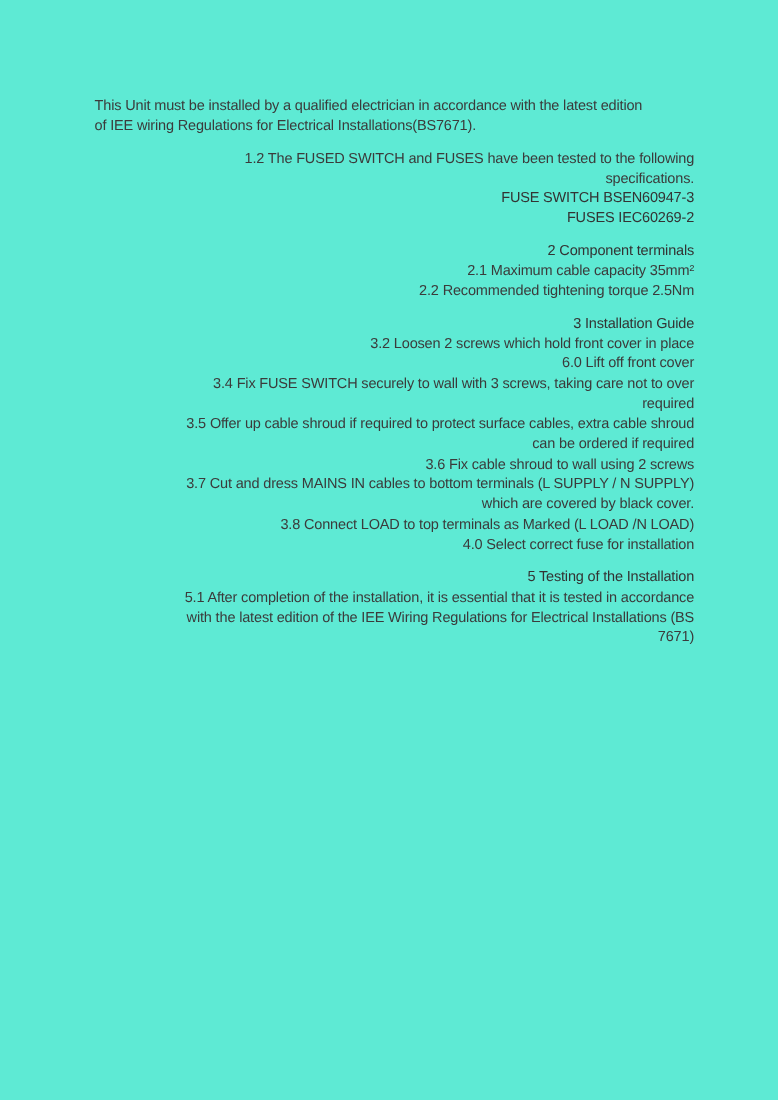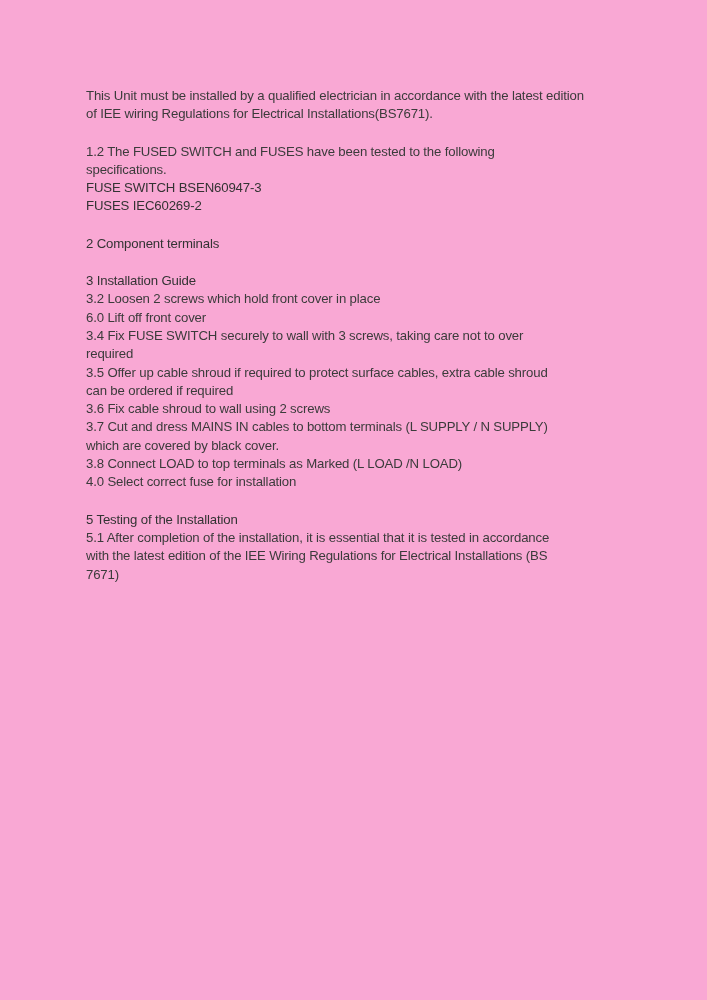--- a/index.html
+++ b/index.html
@@ -4,36 +4,37 @@
 <style>
   html, body {
     margin: 0;
     padding: 0;
     background: #ffffff;
   }
   .page {
     position: relative;
     width: 707px;
     height: 1000px;
-    background: #f9a8d4;
+    background: #5eead4;
     overflow: hidden;
     font-family: "Liberation Sans", "DejaVu Sans", sans-serif;
   }
   .doc-body {
     position: absolute;
     left: 86px;
     top: 87px;
     width: 545px;
     color: #3b3b3b;
     font-size: 13.2px;
     line-height: 18.3px;
     letter-spacing: -0.15px;
   }
   .block + .block {
-    margin-top: 19px;
+    margin-top: 11px;
+    text-align: right;
   }
   .line {
     white-space: nowrap;
     min-height: 18.3px;
   }
   .seg.bold {
     font-weight: 400;
     color: #333333;
   }
 </style>
@@ -47,20 +48,22 @@
         <div class="line"><span class="seg">of IEE wiring Regulations for Electrical Installations(BS7671).</span></div>
       </div>
       <div class="block">
         <div class="line"><span class="seg">1.2 The FUSED SWITCH and FUSES have been tested to the following</span></div>
         <div class="line"><span class="seg">specifications.</span></div>
         <div class="line"><span class="seg bold">FUSE SWITCH BSEN60947-3</span></div>
         <div class="line"><span class="seg bold">FUSES IEC60269-2</span></div>
       </div>
       <div class="block">
         <div class="line"><span class="seg bold">2 Component terminals</span></div>
+        <div class="line"><span class="seg">2.1 Maximum cable capacity 35mm²</span></div>
+        <div class="line"><span class="seg">2.2 Recommended tightening torque 2.5Nm</span></div>
       </div>
       <div class="block">
         <div class="line"><span class="seg bold">3 Installation Guide</span></div>
         <div class="line"><span class="seg">3.2 Loosen 2 screws which hold front cover in place</span></div>
         <div class="line"><span class="seg">6.0 Lift off front cover</span></div>
         <div class="line"><span class="seg">3.4 Fix FUSE SWITCH securely to wall with 3 screws, taking care not to over</span></div>
         <div class="line"><span class="seg">required</span></div>
         <div class="line"><span class="seg">3.5 Offer up cable shroud if required to protect surface cables, extra cable shroud</span></div>
         <div class="line"><span class="seg">can be ordered if required</span></div>
         <div class="line"><span class="seg">3.6 Fix cable shroud to wall using 2 screws</span></div>

